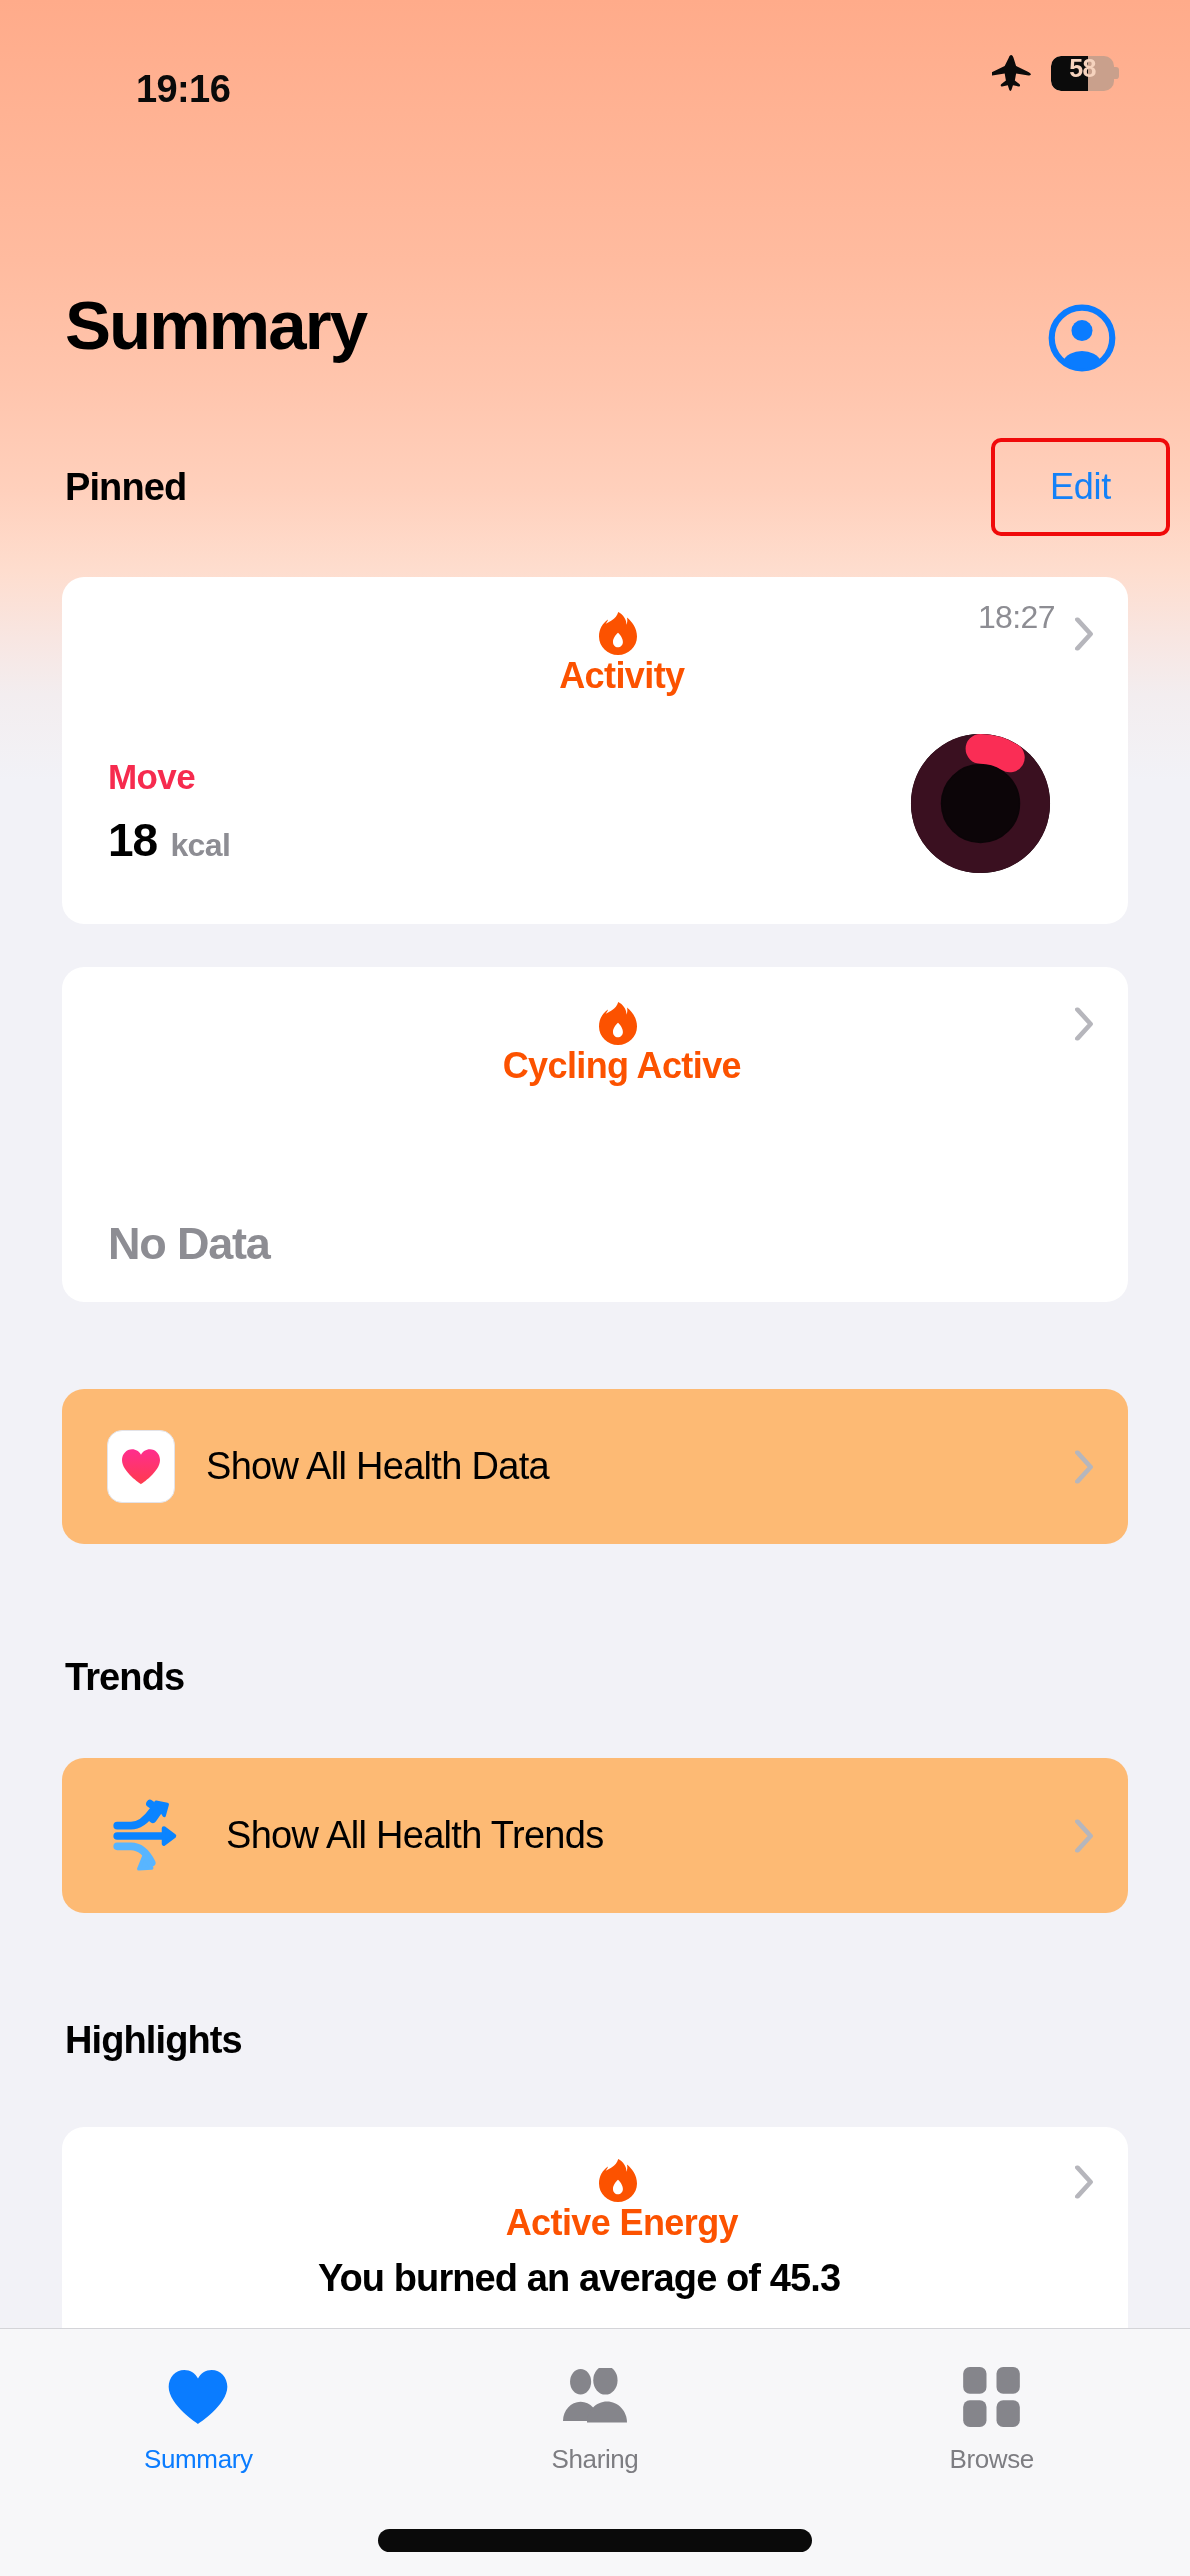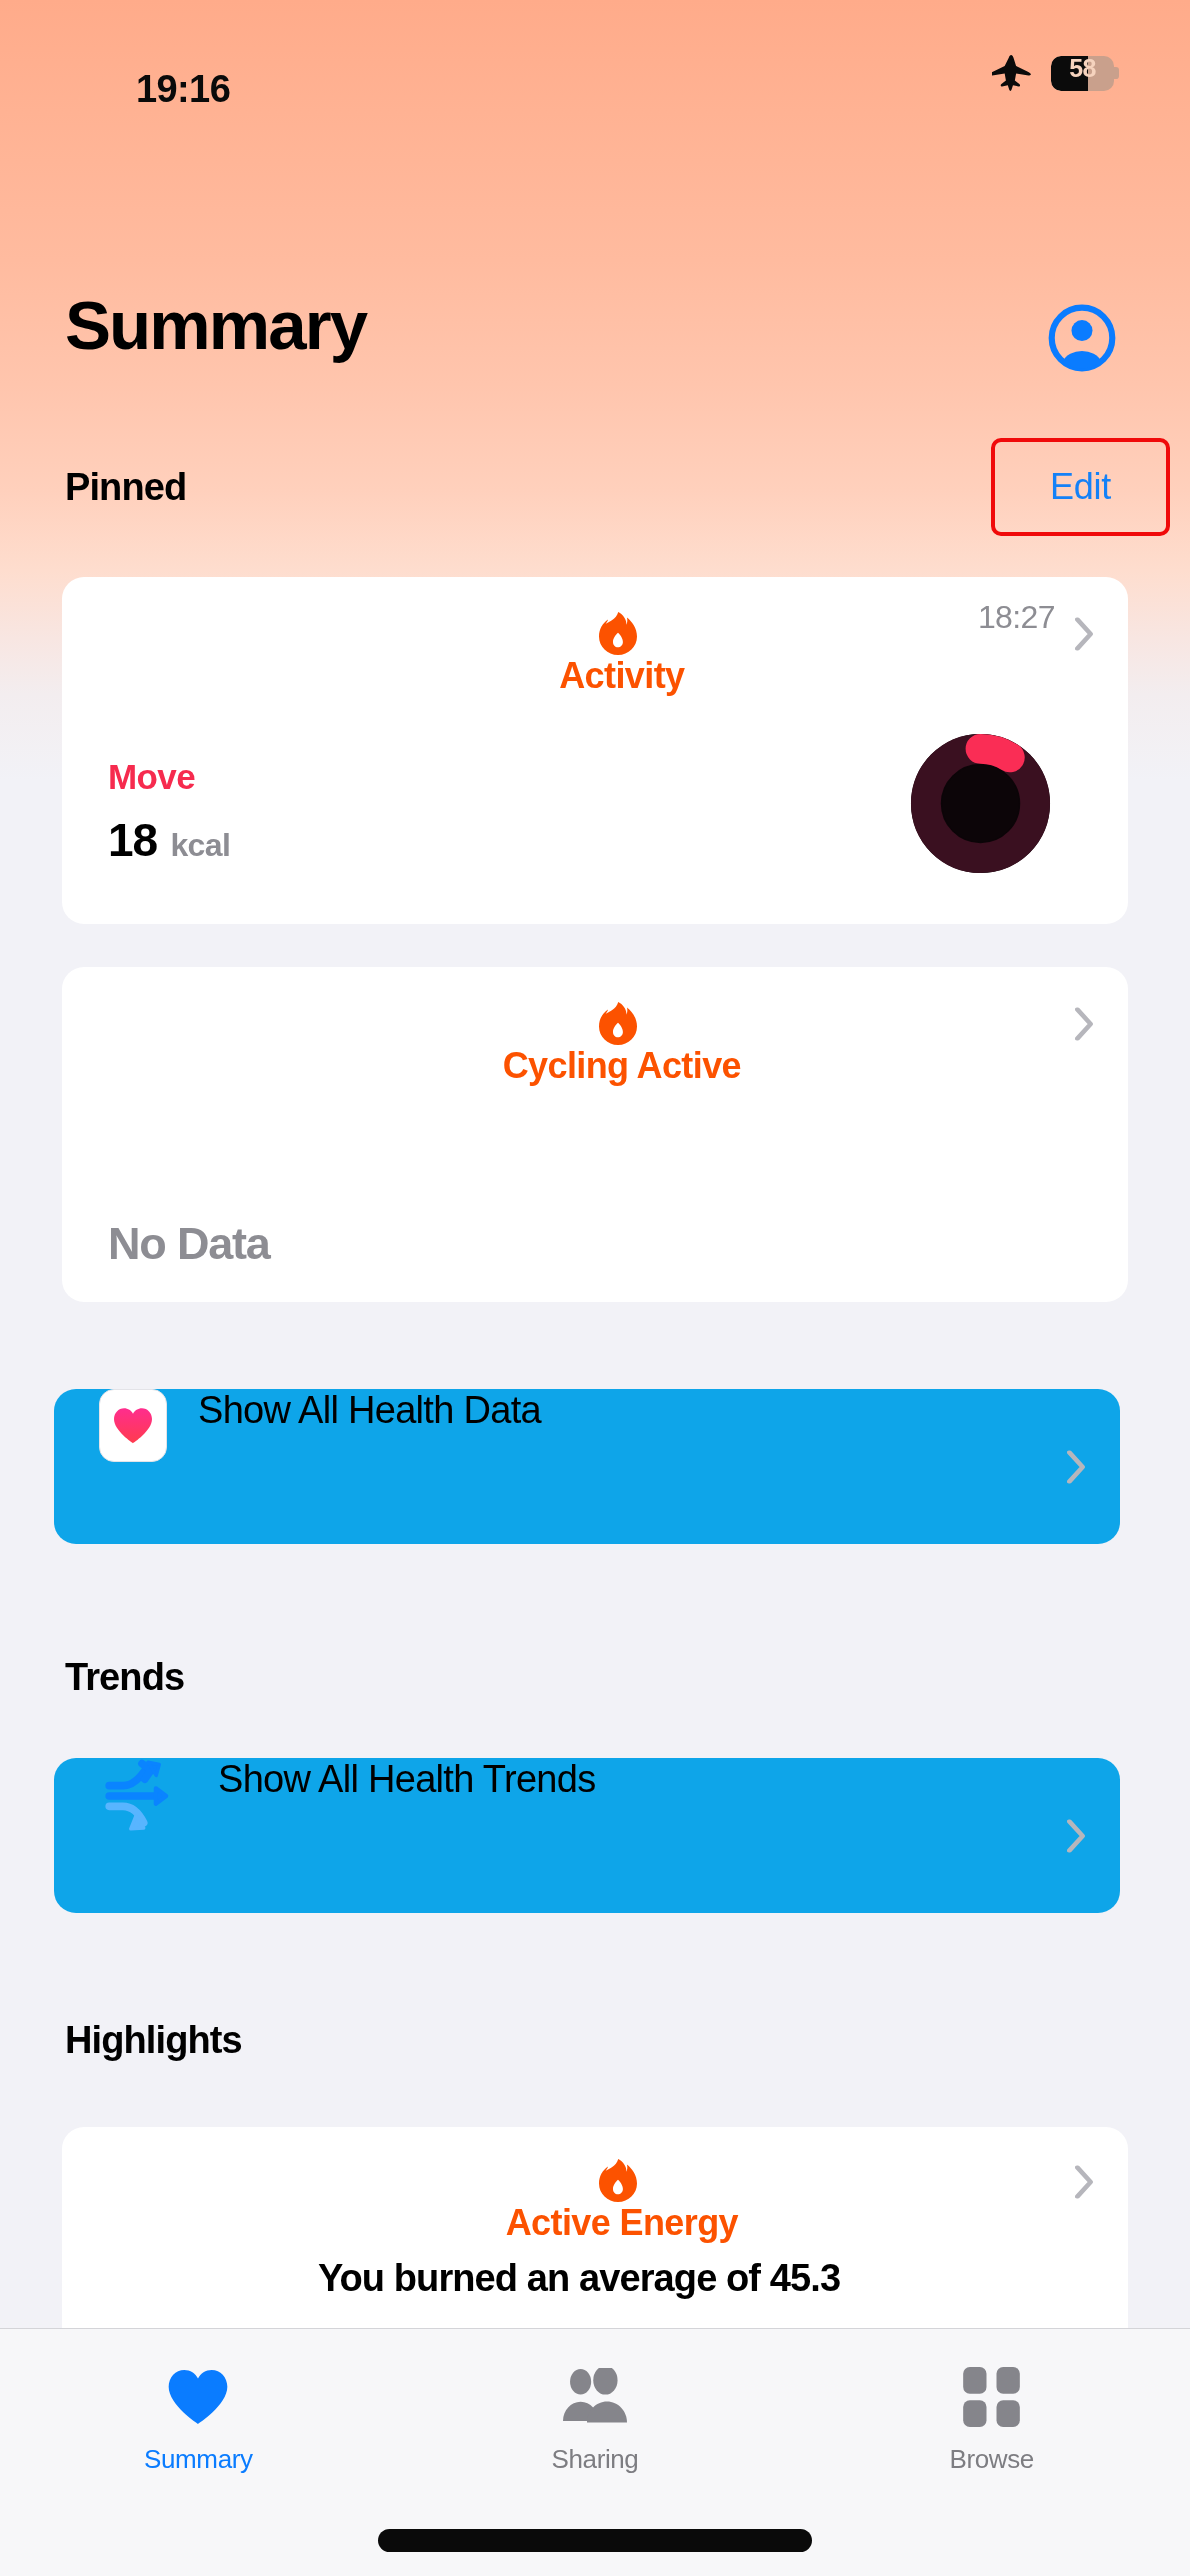--- a/index.html
+++ b/index.html
@@ -153,23 +153,23 @@
 
   
   .no-data {
     position:absolute; left:46px; bottom:32px;
     font-size:45px; font-weight:700; color:#8D8D93;
     letter-spacing:-1.2px;
   }
 
   
   .link-row {
-    position:absolute; left:54px; width:1066px; height:155px;
-    background:#0ea5e9; border-radius:22px; z-index:3;
-    display:flex; 
+    position:absolute; left:62px; width:1066px; height:155px;
+    background:#fdba74; border-radius:22px; z-index:3;
+    display:flex; align-items:center;
   }
   .icon-tile {
     margin-left:45px; width:68px; height:73px;
     border:1.9px solid #E3E3E8; border-radius:15px;
     background:#FFF;
     display:flex; align-items:center; justify-content:center;
     flex:0 0 auto;
   }
   .heart-glyph { width:38px; height:36px; }
   .trends-glyph { margin-left:50px; width:76px; height:76px; flex:0 0 auto; }

